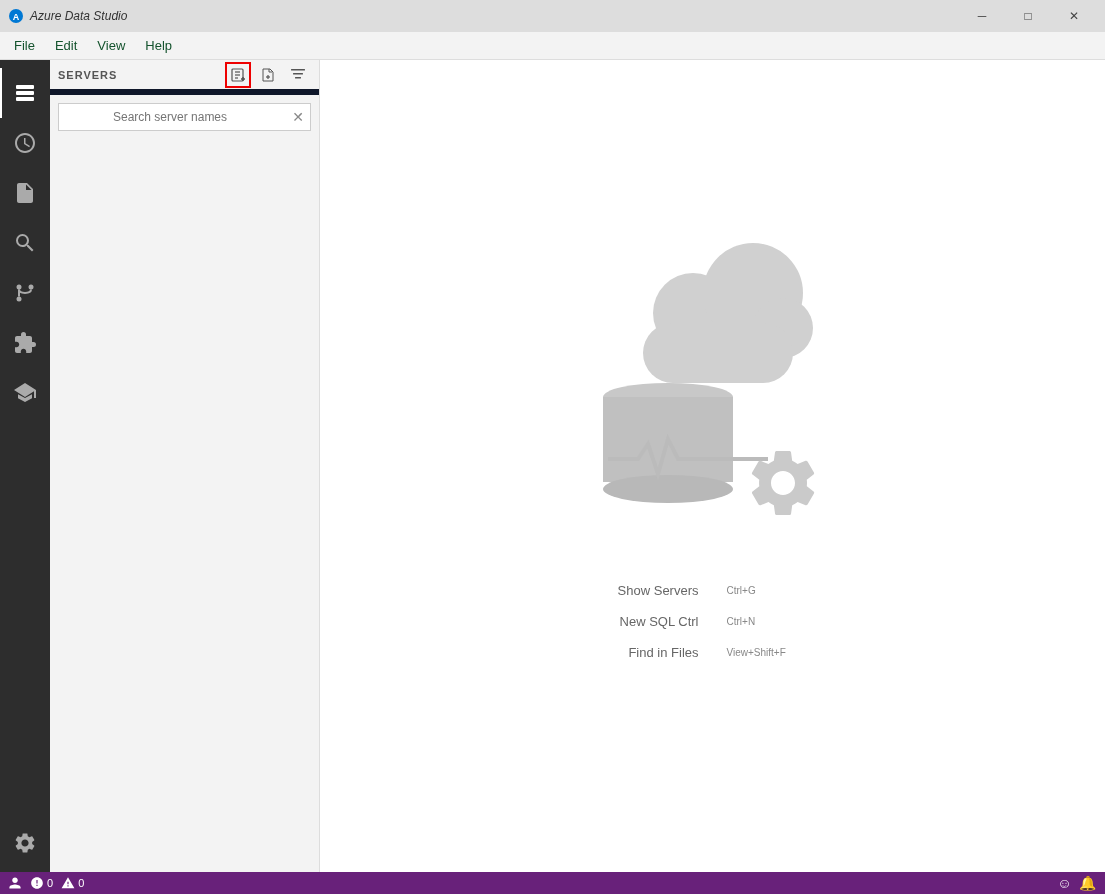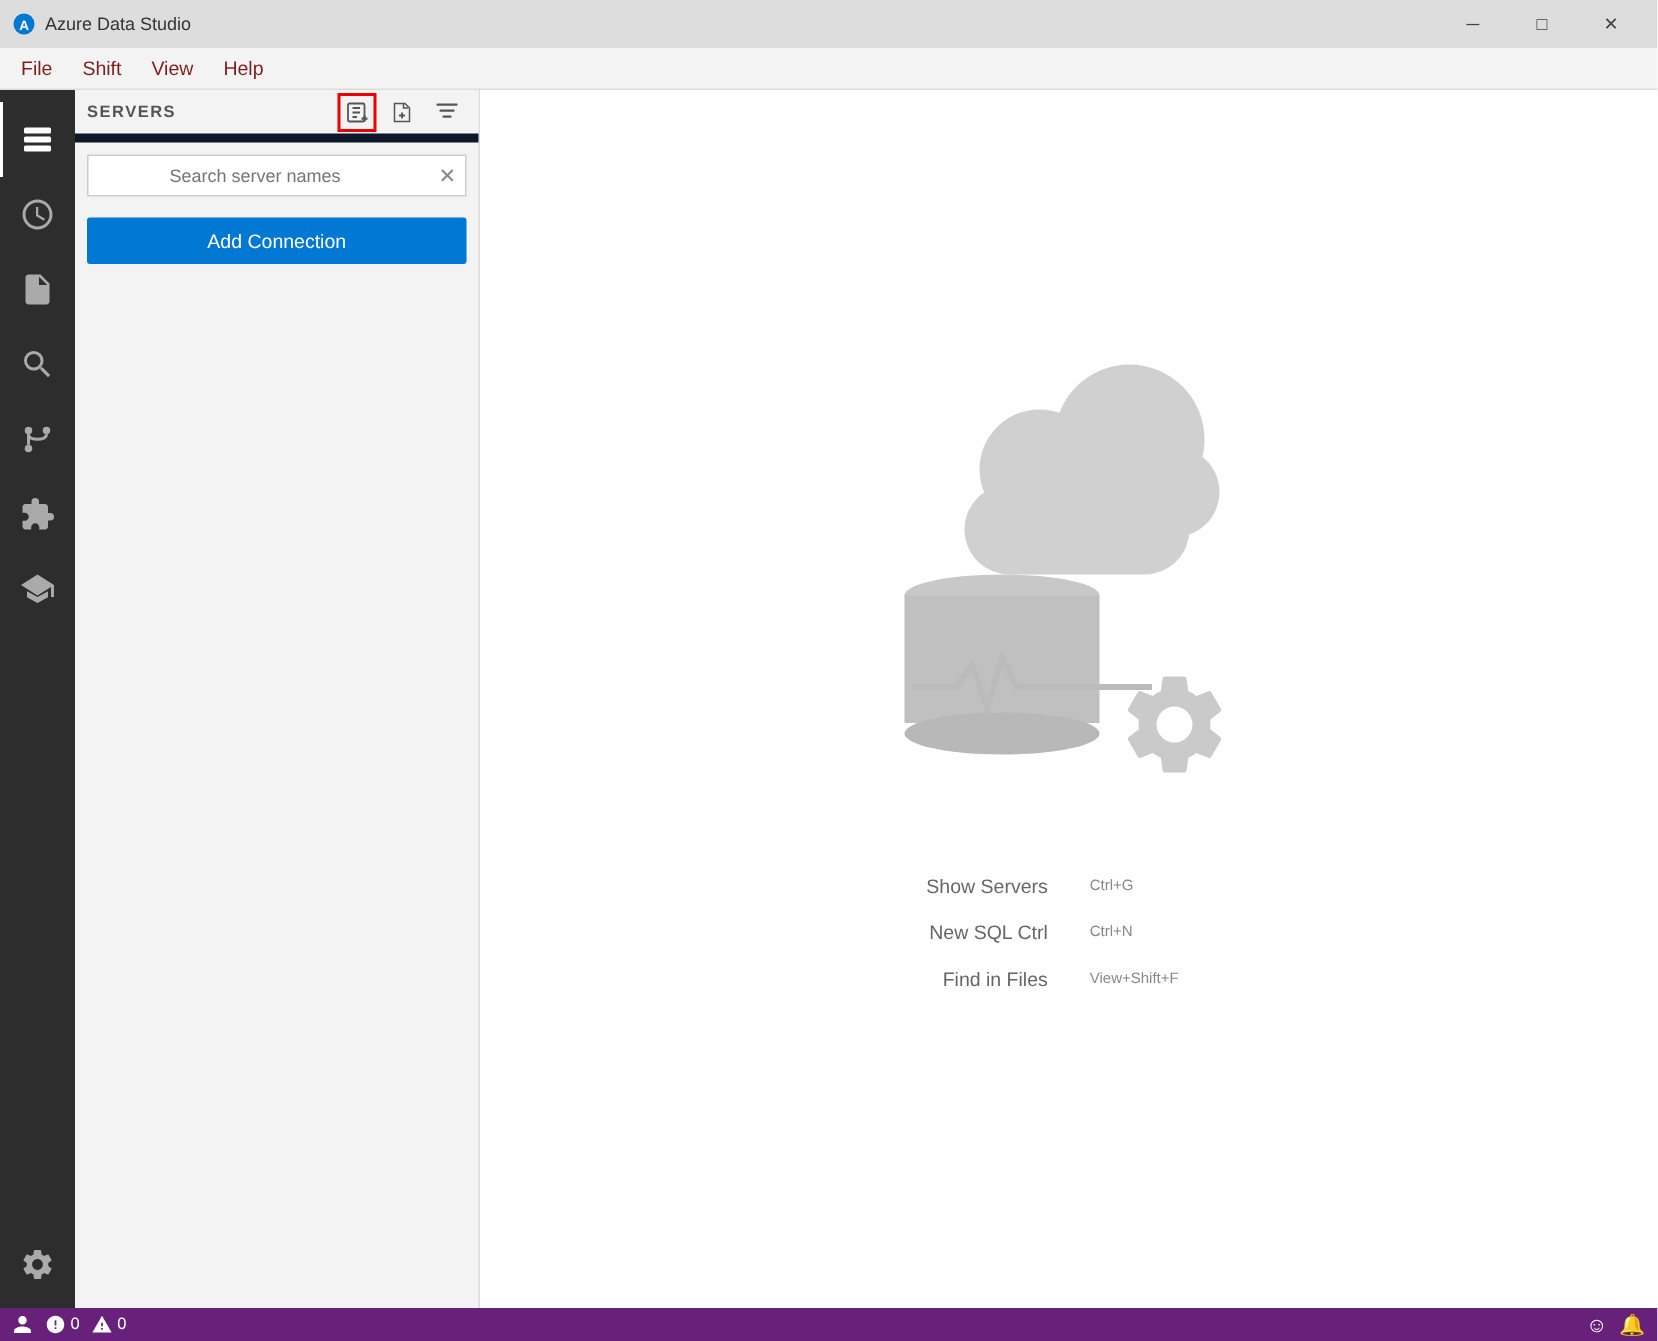--- a/index.html
+++ b/index.html
@@ -14,20 +14,21 @@
       padding: 0 8px;
       flex-shrink: 0;
     }
     .titlebar-icon {
       width: 16px; height: 16px; margin-right: 6px;
     }
     .titlebar-title {
       font-size: 12px;
       color: #333;
       flex: 1;
+      font-style: italic;
     }
     .titlebar-controls {
       display: flex;
       gap: 0;
     }
     .titlebar-btn {
       width: 46px; height: 32px;
       display: flex; align-items: center; justify-content: center;
       cursor: pointer; font-size: 12px; color: #444;
       background: transparent;
@@ -41,21 +42,21 @@
       display: flex;
       align-items: center;
       padding: 0 4px;
       flex-shrink: 0;
       border-bottom: 1px solid #ddd;
     }
     .menubar-item {
       padding: 4px 10px;
       font-size: 13px;
       cursor: pointer;
-      color: #7f1d1d;
+      color: #14532d;
     }
 
     
     .app-body {
       display: flex;
       flex: 1;
       overflow: hidden;
     }
 
     
@@ -321,21 +322,21 @@
   <span class="titlebar-title">Azure Data Studio</span>
   <div class="titlebar-controls">
     <button class="titlebar-btn">─</button>
     <button class="titlebar-btn">□</button>
     <button class="titlebar-btn close">✕</button>
   </div>
 </div>
 
 <div class="menubar">
   <span class="menubar-item">File</span>
-  <span class="menubar-item">Shift</span>
+  <span class="menubar-item">Edit</span>
   <span class="menubar-item">View</span>
   <span class="menubar-item">Help</span>
 </div>
 
 <div class="app-body">
 
   <div class="activity-bar">
 
     <div class="activity-item active" title="Servers">
       <svg viewBox="0 0 24 24" fill="currentColor">
@@ -424,21 +425,20 @@
           </svg>
         </button>
       </div>
     </div>
 
     <div class="search-bar">
       <input type="text" class="search-input" placeholder="Search server names" style="">
       <button class="search-clear">✕</button>
     </div>
 
-    <button class="add-connection-btn">Add Connection</button>
   </div>
 
   <div class="main-content">
 
     <div class="welcome-graphic">
 
       <div class="cloud-shape">
         <div class="cloud-bump1"></div>
         <div class="cloud-bump2"></div>
         <div class="cloud-bump3"></div>

